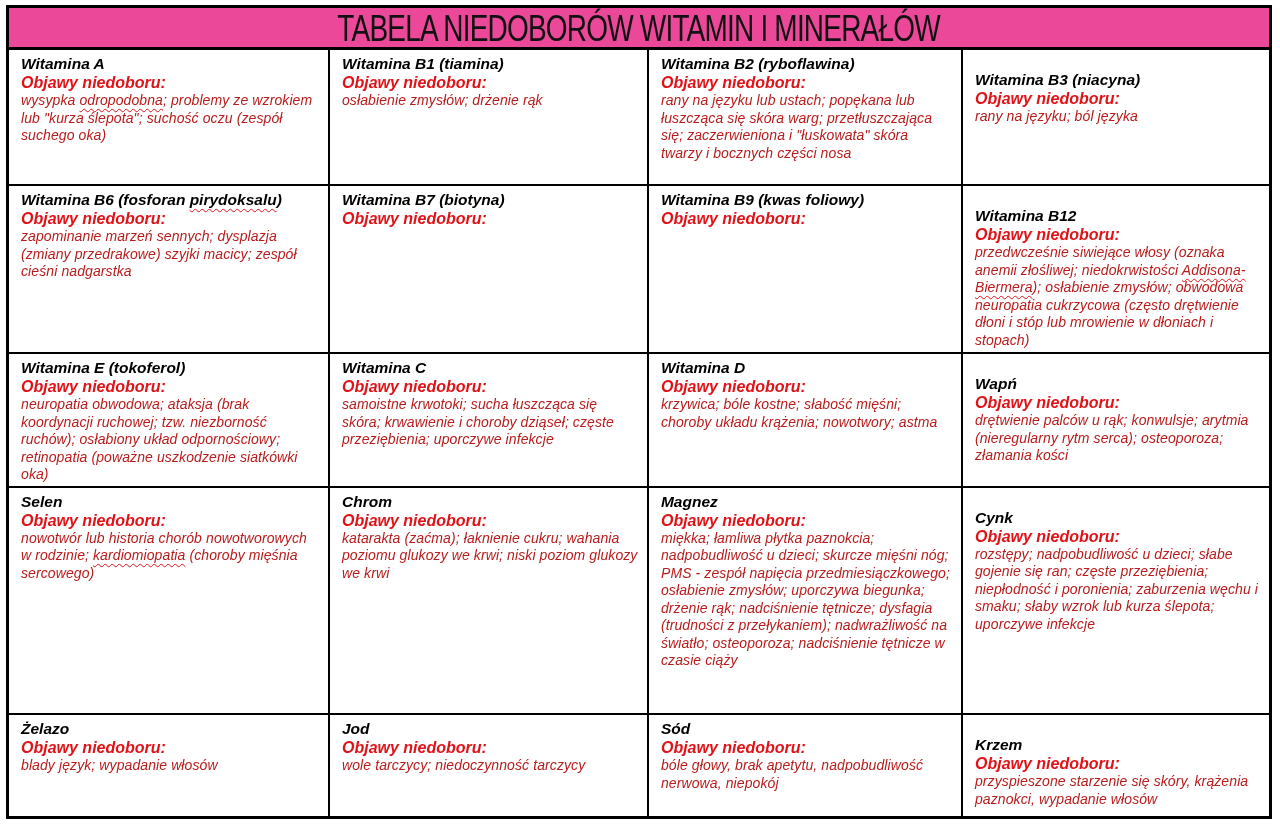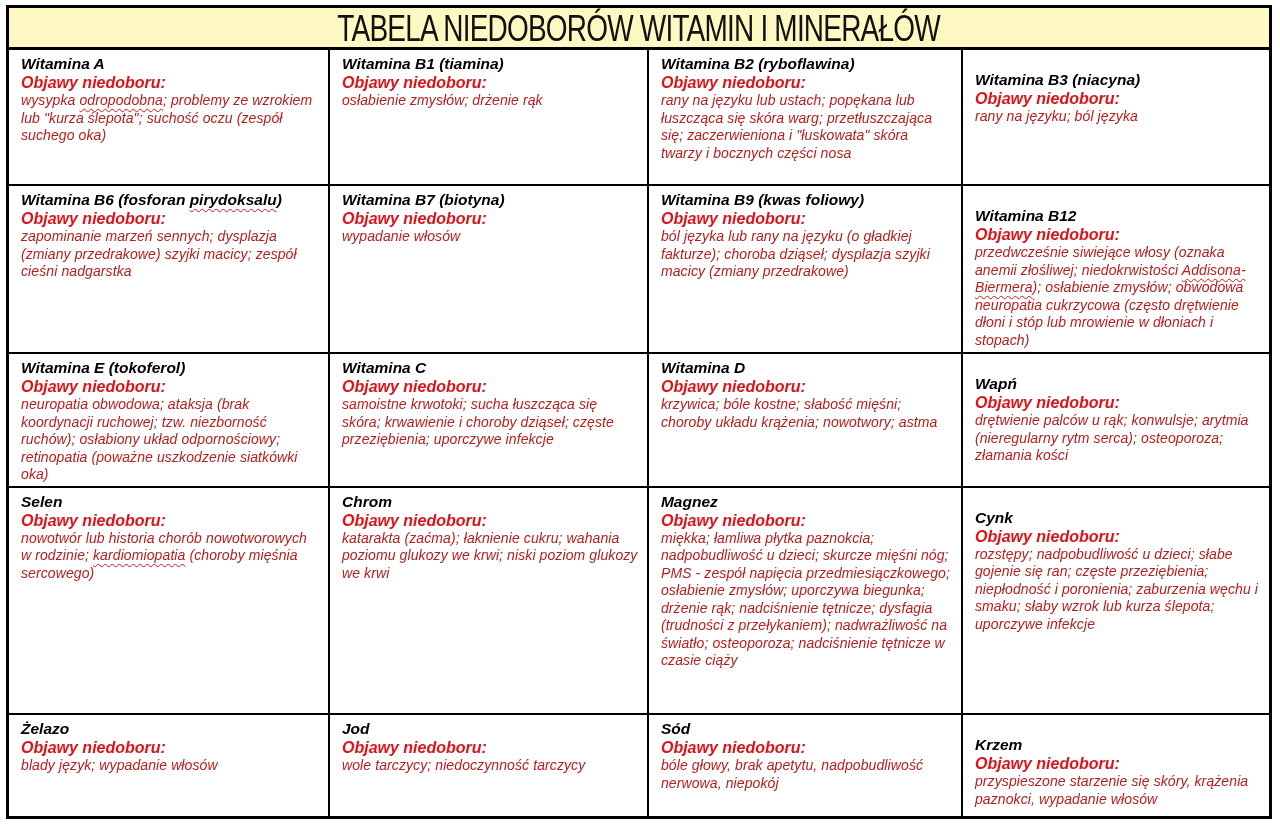--- a/index.html
+++ b/index.html
@@ -22,21 +22,21 @@
     width: 1266px;
     height: 814px;
     box-sizing: border-box;
     border: 3px solid #000000;
     display: flex;
     flex-direction: column;
     background: #ffffff;
   }
   .title-bar {
     flex: 0 0 39px;
-    background: #fef9c3;
+    background: #ec4899;
     border-bottom: 3px solid #000000;
     display: flex;
     align-items: center;
     justify-content: center;
     overflow: hidden;
   }
   .title-text {
     display: inline-block;
     font-size: 35px;
     font-weight: normal;
@@ -118,26 +118,24 @@
           <div class="cell-body">rany na języku; ból języka</div>
         </div>
         <div class="cell">
           <div class="cell-title">Witamina B6 (fosforan <span class="sic">pirydoksalu</span>)</div>
           <div class="cell-label">Objawy niedoboru:</div>
           <div class="cell-body">zapominanie marzeń sennych; dysplazja (zmiany przedrakowe) szyjki macicy; zespół cieśni nadgarstka</div>
         </div>
         <div class="cell">
           <div class="cell-title">Witamina B7 (biotyna)</div>
           <div class="cell-label">Objawy niedoboru:</div>
-          <div class="cell-body">wypadanie włosów</div>
         </div>
         <div class="cell">
           <div class="cell-title">Witamina B9 (kwas foliowy)</div>
           <div class="cell-label">Objawy niedoboru:</div>
-          <div class="cell-body">ból języka lub rany na języku (o gładkiej fakturze); choroba dziąseł; dysplazja szyjki macicy (zmiany przedrakowe)</div>
         </div>
         <div class="cell">
           <div class="cell-title">Witamina B12</div>
           <div class="cell-label">Objawy niedoboru:</div>
           <div class="cell-body">przedwcześnie siwiejące włosy (oznaka anemii złośliwej; niedokrwistości <span class="sic">Addisona-Biermera</span>); osłabienie zmysłów; obwodowa neuropatia cukrzycowa (często drętwienie dłoni i stóp lub mrowienie w dłoniach i stopach)</div>
         </div>
         <div class="cell">
           <div class="cell-title">Witamina E (tokoferol)</div>
           <div class="cell-label">Objawy niedoboru:</div>
           <div class="cell-body">neuropatia obwodowa;  ataksja (brak koordynacji ruchowej; tzw. niezborność ruchów); osłabiony układ odpornościowy; retinopatia (poważne uszkodzenie siatkówki oka)</div>

